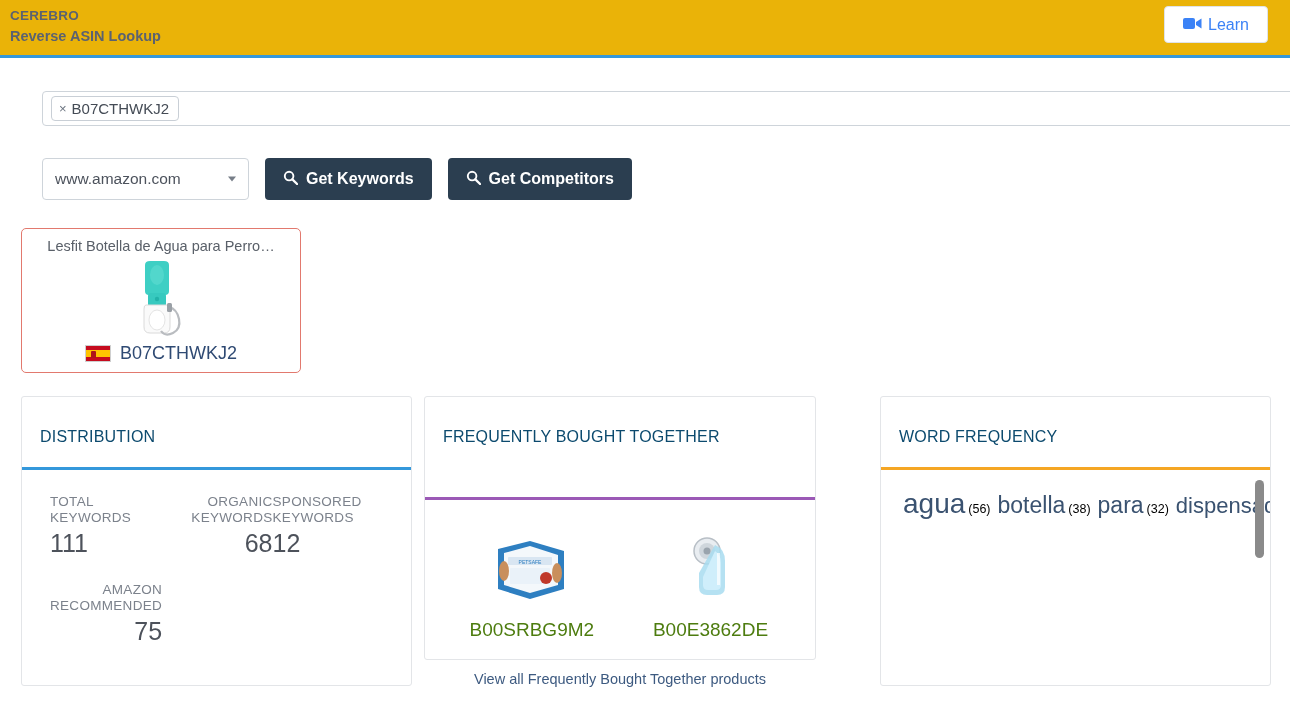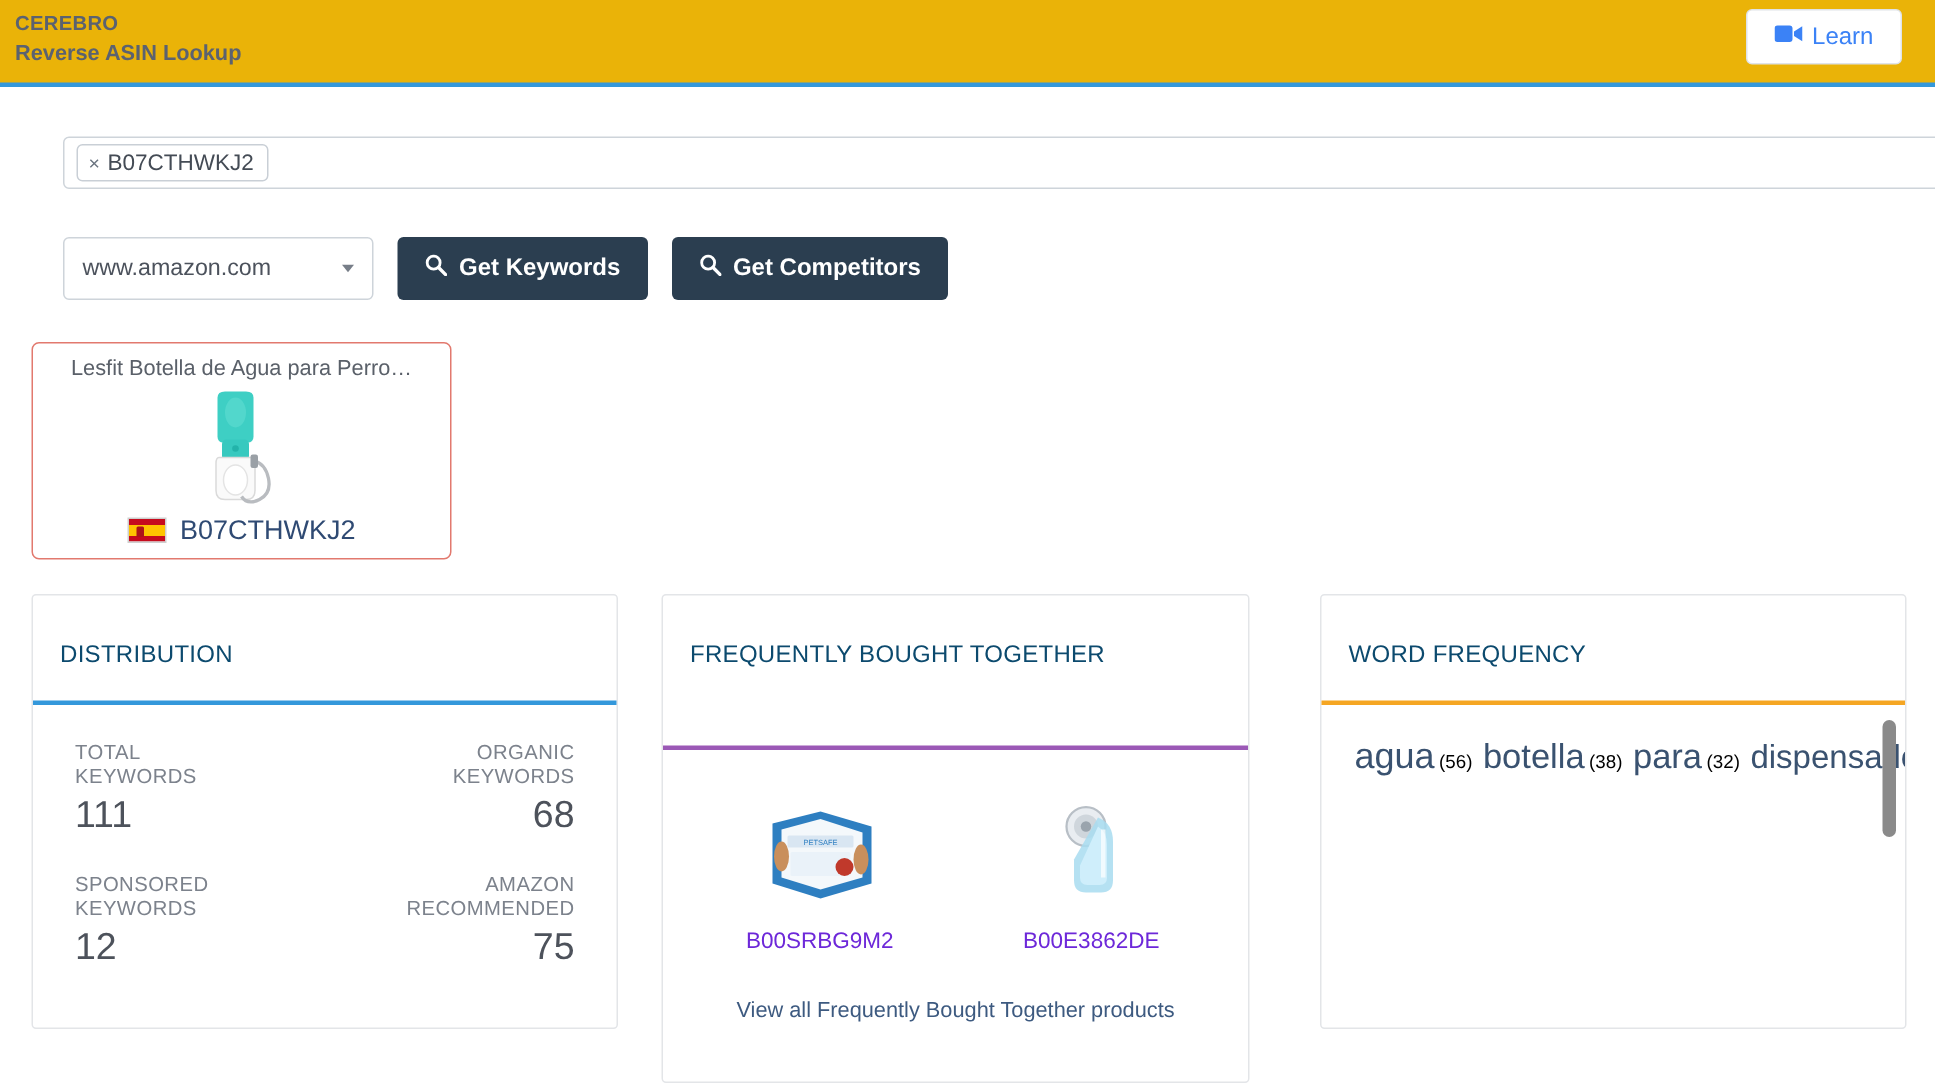--- a/index.html
+++ b/index.html
@@ -181,54 +181,54 @@
     letter-spacing: .2px;
   }
   .accent { height: 3px; }
 
   
   #panel-distribution { position: absolute; left: 21px; width: 391px; height: 290px; }
   #panel-distribution .panel-head { height: 70px; }
   .dist-grid {
     padding: 24px 28px 0 28px;
     display: grid;
-    grid-template-columns: 1fr 1fr;
+    grid-template-columns: 1fr 1fr 1fr;
     row-gap: 24px;
   }
   .stat .k {
     color: #7c828c;
     font-size: 13.5px;
     line-height: 16px;
     letter-spacing: .3px;
   }
   .stat .v {
     color: #4d525b;
     font-size: 25px;
     line-height: 30px;
     margin-top: 2px;
   }
   .stat.right { text-align: right; }
 
   
-  #panel-fbt { position: absolute; left: 441px; width: 392px; height: 326px; }
+  #panel-fbt { position: absolute; left: 424px; width: 392px; height: 264px; }
   #panel-fbt .panel-head { height: 100px; }
   .fbt-items {
     display: flex;
     justify-content: space-around;
     padding: 28px 14px 0 14px;
   }
   .fbt-item { text-align: center; cursor: pointer; width: 120px; }
   .fbt-thumb {
     height: 78px;
     display: flex; align-items: center; justify-content: center;
   }
   .fbt-asin {
     margin-top: 13px;
-    color: #6d28d9;
-    font-size: 15px;
+    color: #4d7c0f;
+    font-size: 19px;
   }
   .fbt-link {
     text-align: center;
     margin-top: 30px;
     color: #3d5a80;
     font-size: 14.5px;
     cursor: pointer;
   }
 
   
@@ -412,20 +412,20 @@
     </div>
     <div class="fbt-link">View all Frequently Bought Together products</div>
   </section>
 
   <section class="panel" id="panel-wf">
     <div class="panel-head">
       <div class="panel-title">WORD FREQUENCY</div>
     </div>
     <div class="accent" id="acc-wf" style="background: rgb(245, 166, 35);"></div>
     <div class="wf-body">
-      <div class="wf-cloud" id="wf-cloud"><span class="wf-word" style="font-size: 24px;">agua</span><span class="wf-count">(56)</span><span class="wf-word" style="font-size: 23px;">botella</span><span class="wf-count">(38)</span><span class="wf-word" style="font-size: 23px;">para</span><span class="wf-count">(32)</span><span class="wf-word" style="font-size: 22px;">dispensador</span></div>
+      <div class="wf-cloud" id="wf-cloud"><span class="wf-word" style="font-size: 28px;">agua</span><span class="wf-count">(56)</span><span class="wf-word" style="font-size: 23px;">botella</span><span class="wf-count">(38)</span><span class="wf-word" style="font-size: 23px;">para</span><span class="wf-count">(32)</span><span class="wf-word" style="font-size: 22px;">dispensador</span></div>
       <div class="wf-scrollbar">
         <div class="wf-thumb"></div>
       </div>
     </div>
   </section>
 
 </div>
 
 </body></html>

